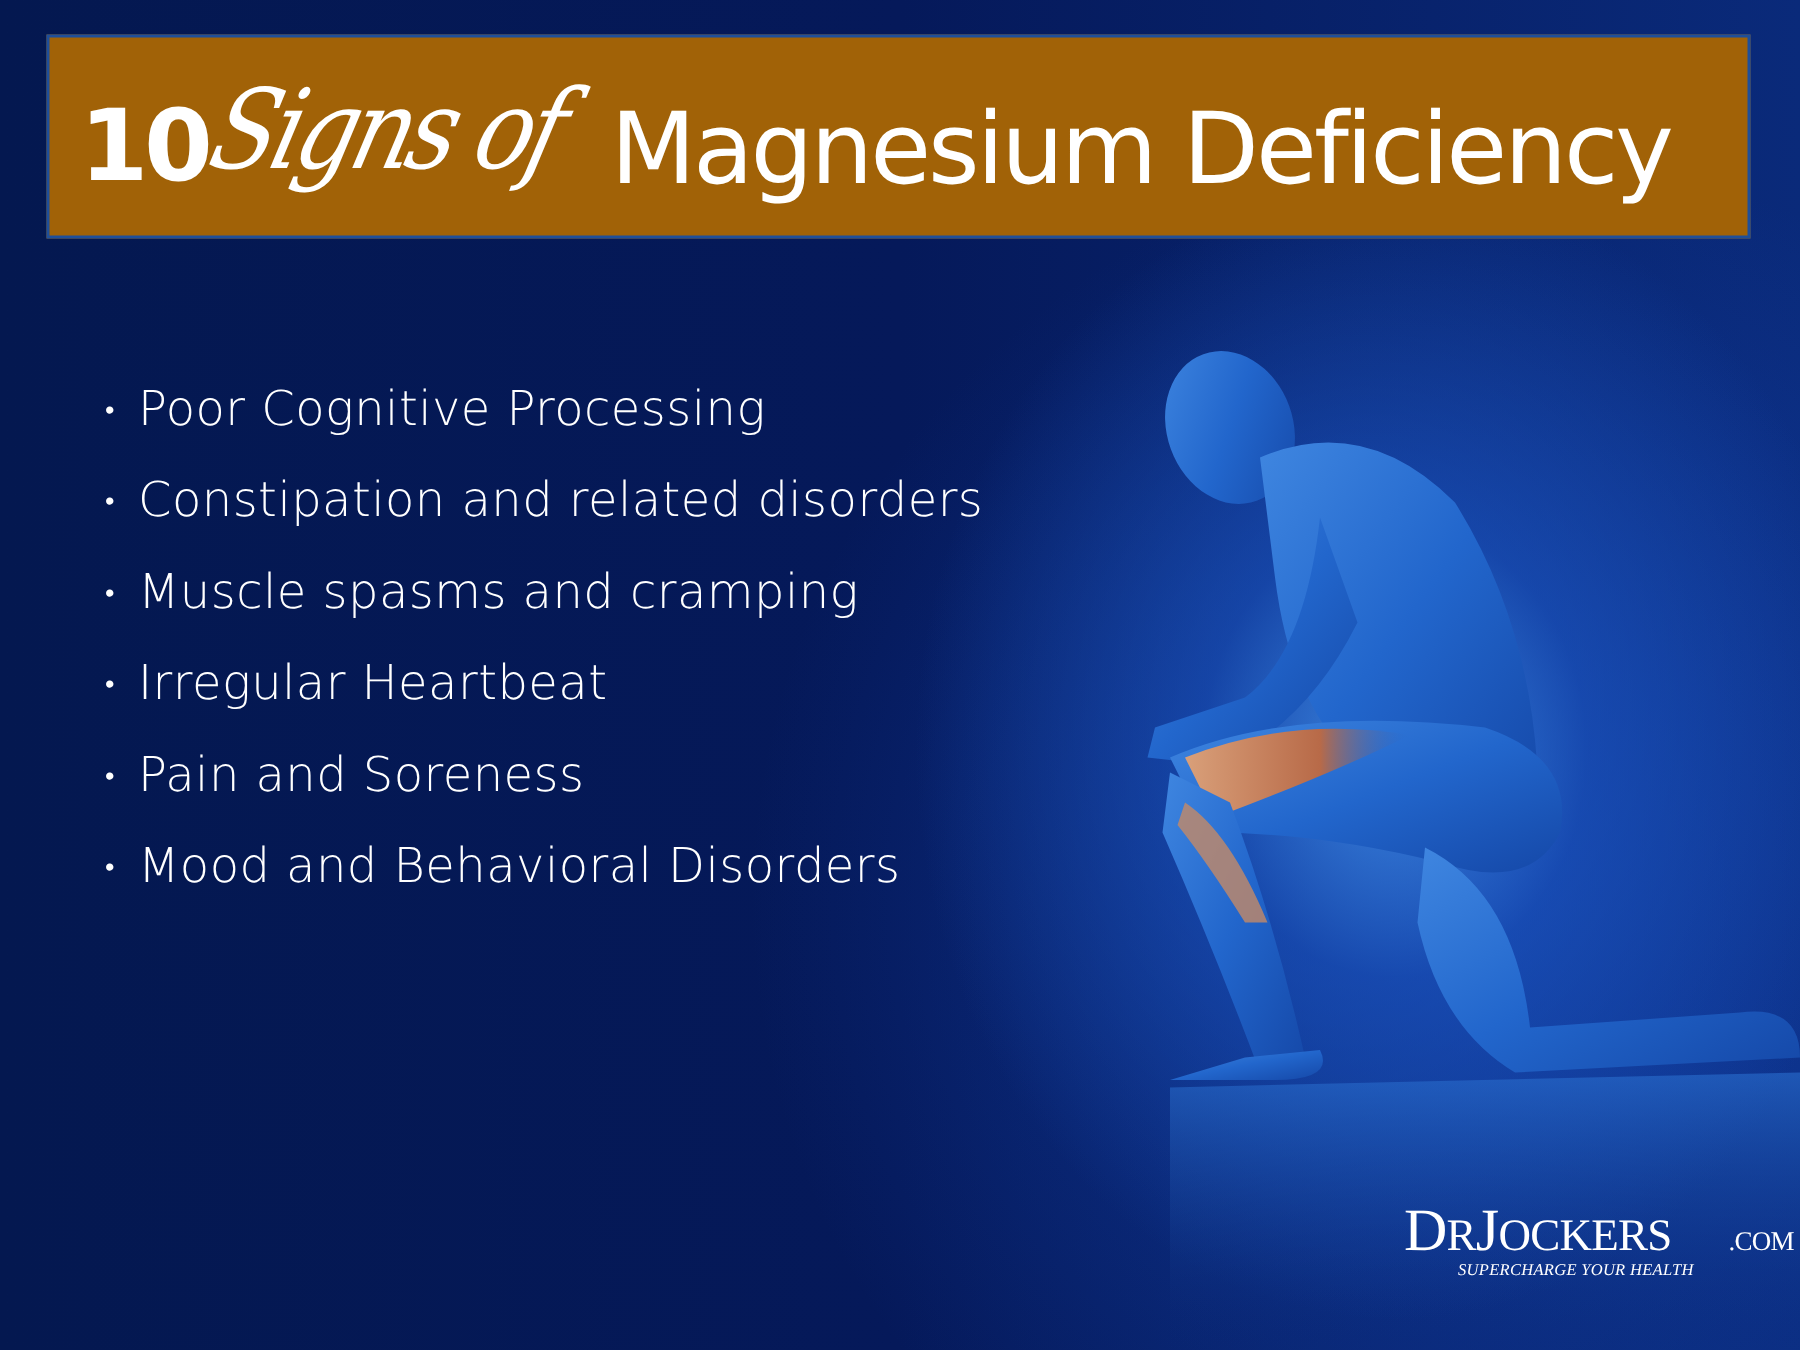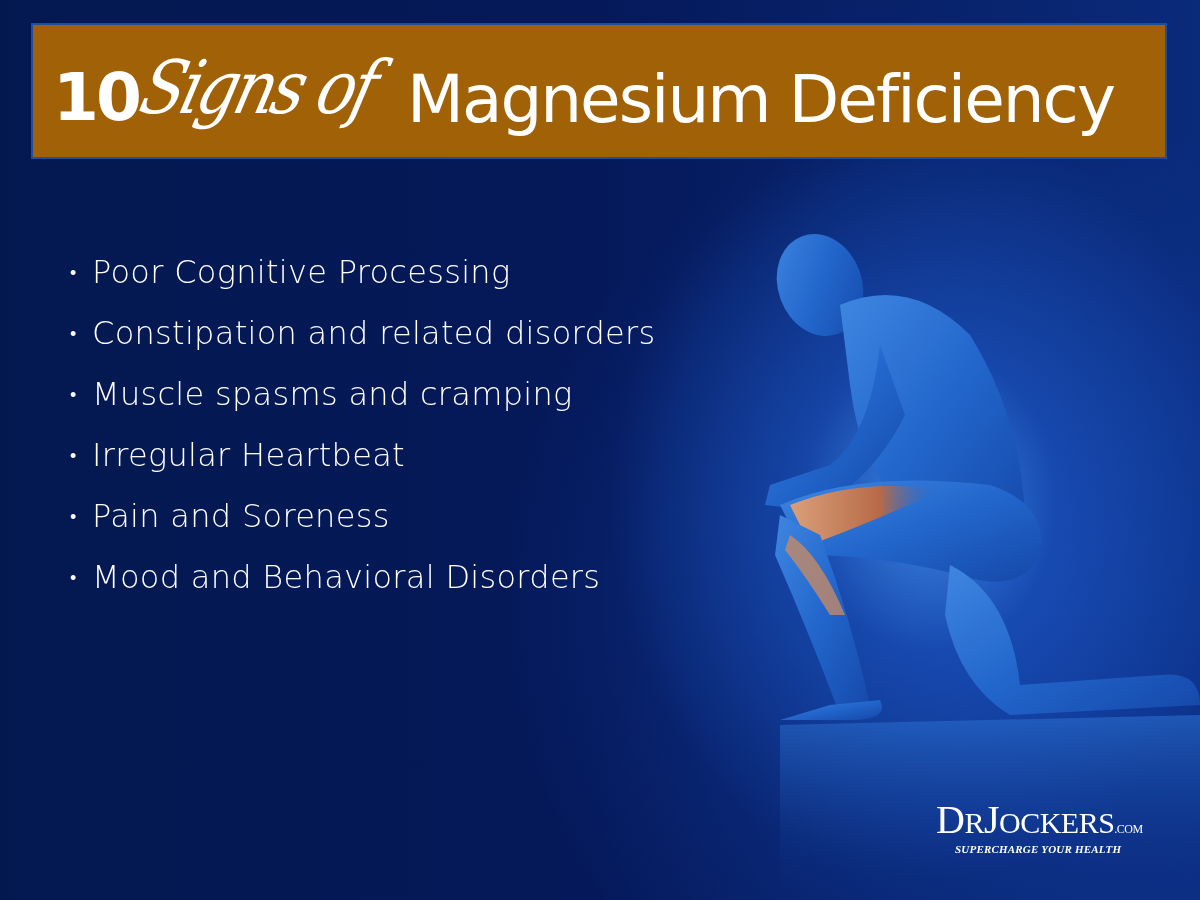--- a/index.html
+++ b/index.html
@@ -46,24 +46,24 @@
       font-family: "DejaVu Sans", sans-serif; font-size: 32px; color: #ffffff;
       white-space: nowrap; letter-spacing: 0.3px; font-weight: 300;
     }
     .bullet { display: inline-block; width: 22px; font-size: 18px; vertical-align: 4px; }
     .logo { position: absolute; left: 936px; top: 800px; width: 240px; }
     .logo-main {
       font-family: "Liberation Serif", serif; color: #ffffff; font-size: 40px; letter-spacing: -0.5px;
       line-height: 40px;
     }
     .logo-main .sm { font-size: 30px; }
-    .logo-main .dot { font-size: 12px; }
+    .logo-main .dot { font-size: 18px; margin-left: 38px; }
     .logo-tag {
-      font-family: "Liberation Serif", serif; font-style: italic; font-weight: bold;
-      color: #ffffff; font-size: 11px; margin-left: 19px; margin-top: -6px; letter-spacing: 0.2px;
+      font-family: "Liberation Serif", serif; font-style: italic; font-weight: normal;
+      color: #ffffff; font-size: 11px; margin-left: 36px; margin-top: -6px; letter-spacing: 0.2px;
     }
   </style>
 </head>
 <body>
 
 <div class="bg"></div>
 
 <div class="title-box">
   <span class="title-num">10</span>
   <span class="title-script">Signs of</span>

